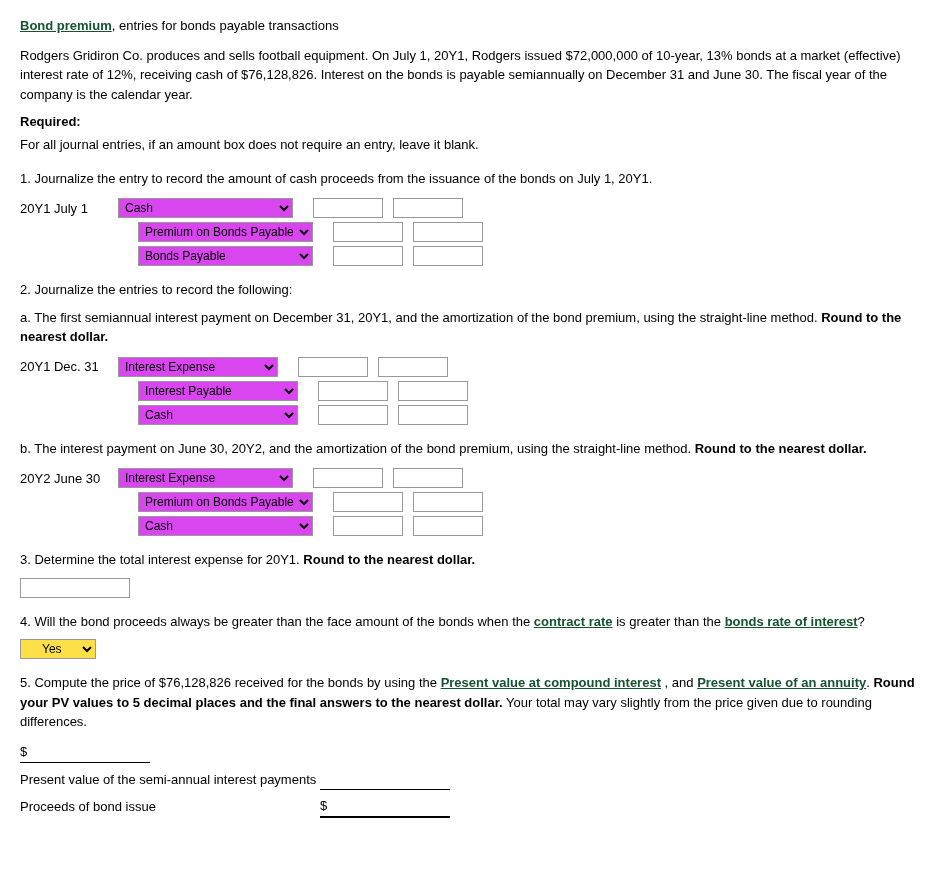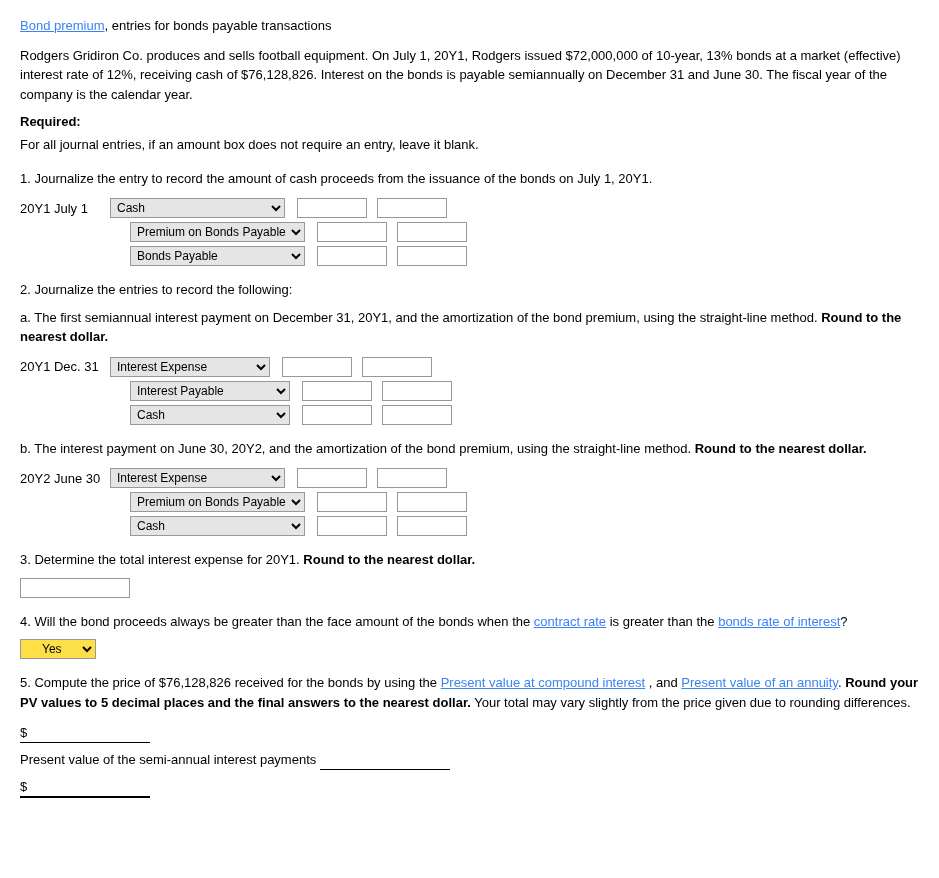--- a/index.html
+++ b/index.html
@@ -10,22 +10,23 @@
       background: #fff;
       padding: 16px 20px;
       width: 939px;
       min-height: 878px;
     }
     .intro-text {
       margin-bottom: 10px;
       line-height: 1.5;
     }
     .highlight-link {
-      color: #3b82f6;
+      color: #14532d;
       text-decoration: underline;
+      font-weight: bold;
     }
     .required-label {
       font-weight: bold;
       margin-top: 10px;
       margin-bottom: 6px;
     }
     .instruction-text {
       margin-bottom: 10px;
       line-height: 1.5;
     }
@@ -34,29 +35,30 @@
       margin-bottom: 8px;
       line-height: 1.5;
     }
     .journal-section {
       margin: 10px 0 14px 0;
     }
     .journal-row {
       display: flex;
       align-items: center;
       margin-bottom: 4px;
+      gap: 8px;
     }
     .date-label {
       min-width: 90px;
       font-size: 13px;
     }
     .account-select {
       font-size: 12px;
       border: 1px solid #999;
-      background: #e5e5e5;
+      background: #d946ef;
       padding: 1px 2px;
       cursor: pointer;
       min-width: 160px;
     }
     .account-select-indented {
       margin-left: 20px;
     }
     .input-box {
       width: 70px;
       height: 20px;
@@ -323,18 +325,19 @@
   </div>
 
   <div class="pv-row">
     <span class="pv-label">Present value of the semi-annual interest payments</span>
     <div class="pv-input-wrapper">
       <input type="text" class="pv-input" style="">
     </div>
   </div>
 
   <div class="pv-row">
+    <span class="pv-label">Proceeds of bond issue</span>
     <div class="pv-input-wrapper proceeds-wrapper">
       <span class="pv-dollar">$</span>
       <input type="text" class="pv-input" style="">
     </div>
   </div>
 </div>
 
 </body></html>

